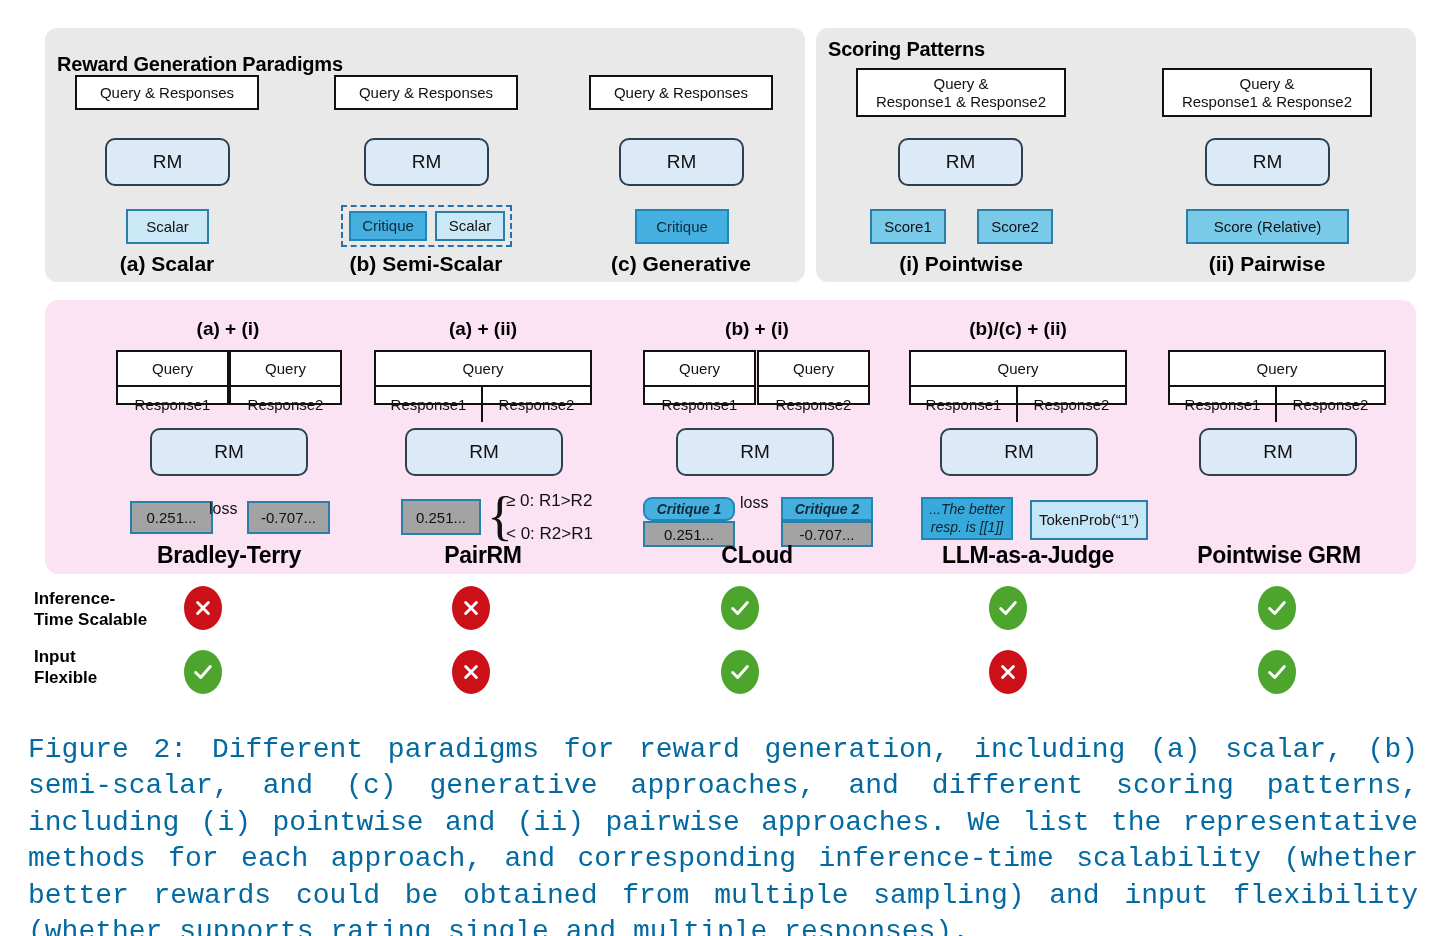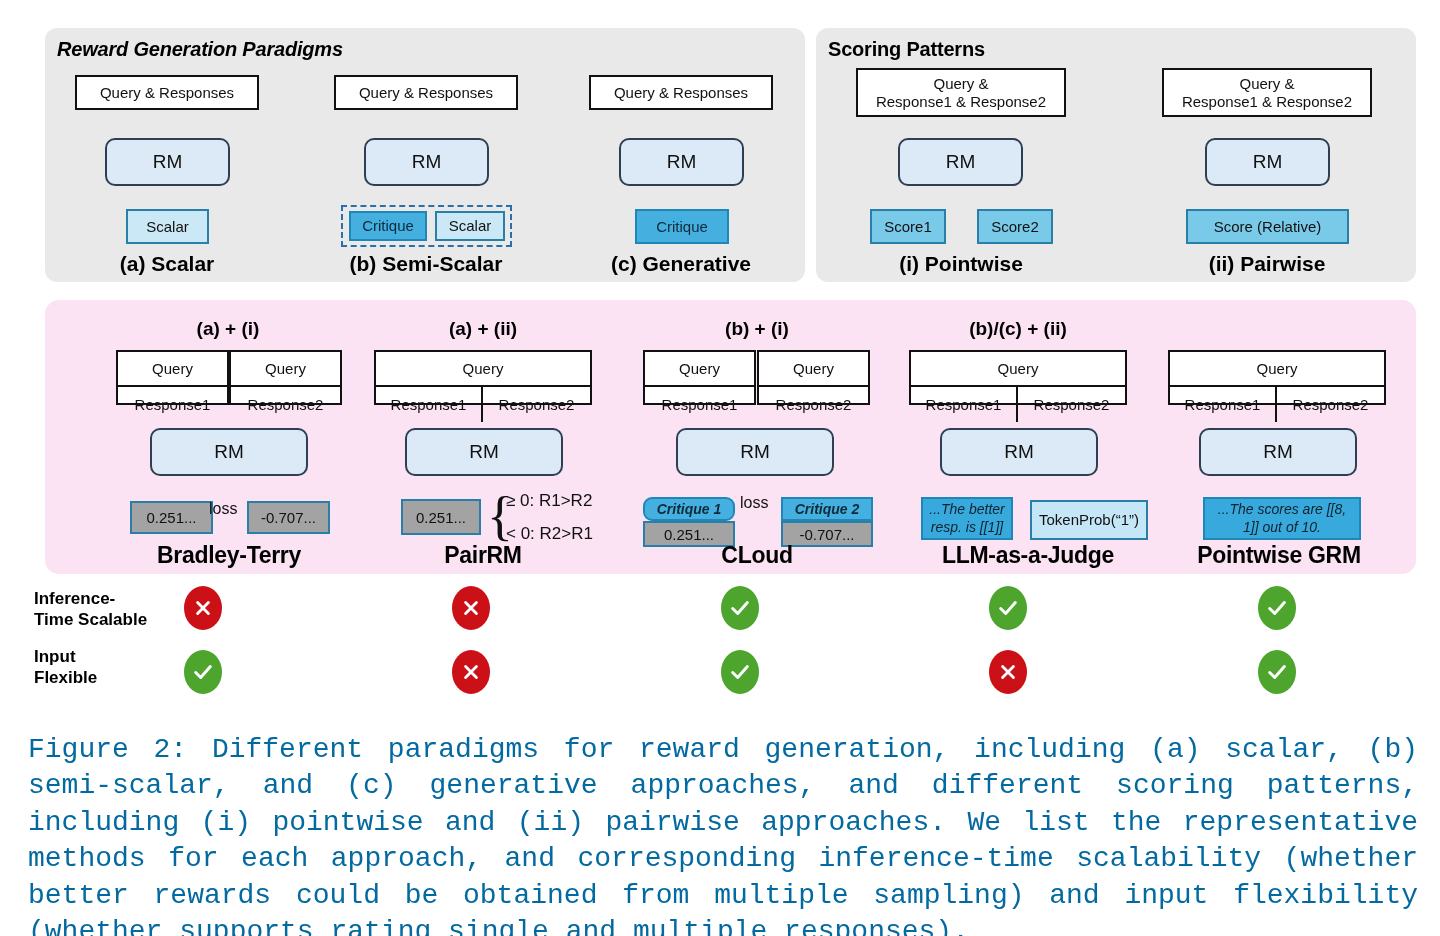--- a/index.html
+++ b/index.html
@@ -150,21 +150,21 @@
     <line x1="957" y1="477" x2="957" y2="497" stroke="#111" stroke-width="2.2" marker-end="url(#ah)"></line>
     <line x1="979" y1="497" x2="979" y2="478" stroke="#111" stroke-width="2" stroke-dasharray="3,3" marker-end="url(#ahv)"></line>
     <line x1="1013" y1="518" x2="1030" y2="518" stroke="#111" stroke-width="2.2" marker-end="url(#ahs)"></line>
 
     <line x1="1277" y1="404" x2="1277" y2="427" stroke="#111" stroke-width="2.2" marker-end="url(#ah)"></line>
     <line x1="1260" y1="477" x2="1260" y2="497" stroke="#111" stroke-width="2.2" marker-end="url(#ah)"></line>
     <line x1="1293" y1="497" x2="1293" y2="478" stroke="#111" stroke-width="2" stroke-dasharray="3,3" marker-end="url(#ahv)"></line>
   </svg>
 
   <div class="panel" style="left:45px;top:28px;width:760px;height:254px;"></div>
-  <div class="panel-title" style="left:57px;top:38px;font-style:italic;">Reward Generation Paradigms</div>
+  <div class="panel-title" style="left:57px;top:53px;">Reward Generation Paradigms</div>
 
   <div class="nodebox io-box" style="left:75px;top:75px;width:184px;height:35px;">Query &amp; Responses</div>
   <div class="nodebox rm-box" style="left:105px;top:138px;width:125px;height:48px;">RM</div>
   <div class="nodebox scalar-box" style="left:126px;top:209px;width:83px;height:35px;">Scalar</div>
   <div class="caplabel" style="left:75px;top:252px;width:184px;">(a) Scalar</div>
 
   <div class="nodebox io-box" style="left:334px;top:75px;width:184px;height:35px;">Query &amp; Responses</div>
   <div class="nodebox rm-box" style="left:364px;top:138px;width:125px;height:48px;">RM</div>
   <div class="dashed-wrap" style="left:341px;top:205px;width:171px;height:42px;"></div>
   <div class="nodebox critique-box" style="left:349px;top:211px;width:78px;height:30px;">Critique</div>
@@ -282,21 +282,20 @@
   <div class="tbl" style="left:1168px;top:350px;width:218px;height:55px;">
     <div class="cellrow">
         <div class="cell r1" style="width:100%;">Query</div>
       </div>
     <div class="cellrow">
       <div class="cell vsplit" style="width:50%;">Response1</div>
       <div class="cell" style="width:50%;">Response2</div>
     </div>
   </div>
   <div class="nodebox rm-box" style="left:1199px;top:428px;width:158px;height:48px;">RM</div>
-  <div class="textbox-dark" style="left:1203px;top:497px;width:158px;height:43px;">...The scores are [[8, 1]] out of 10.</div>
   <div class="method" style="left:1166px;top:542px;width:226px;">Pointwise GRM</div>
 
   <div class="rowlabel" style="left:34px;top:588px;">
     <span>Inference-</span><br>
     <span>Time Scalable</span>
   </div>
   <div class="rowlabel" style="left:34px;top:646px;">
     <span>Input</span><br>
     <span>Flexible</span>
   </div>

